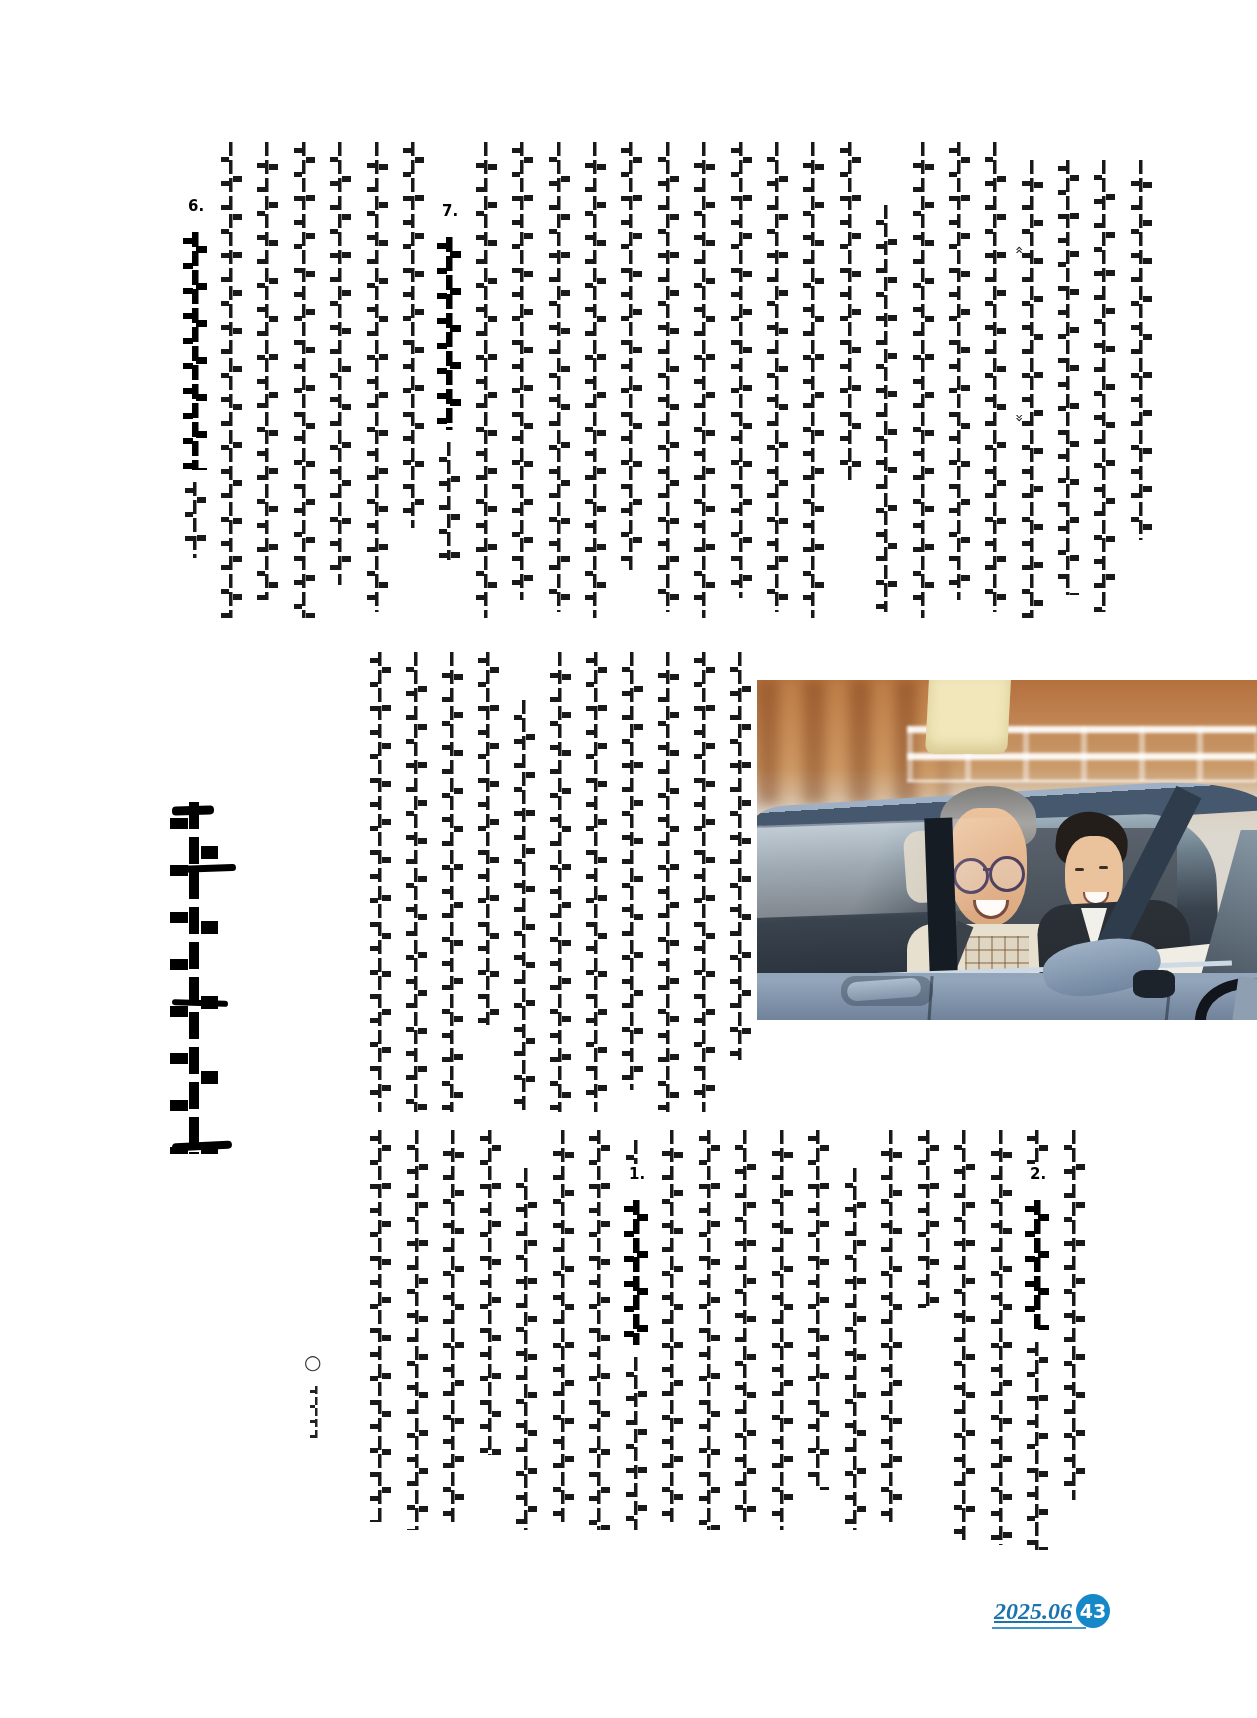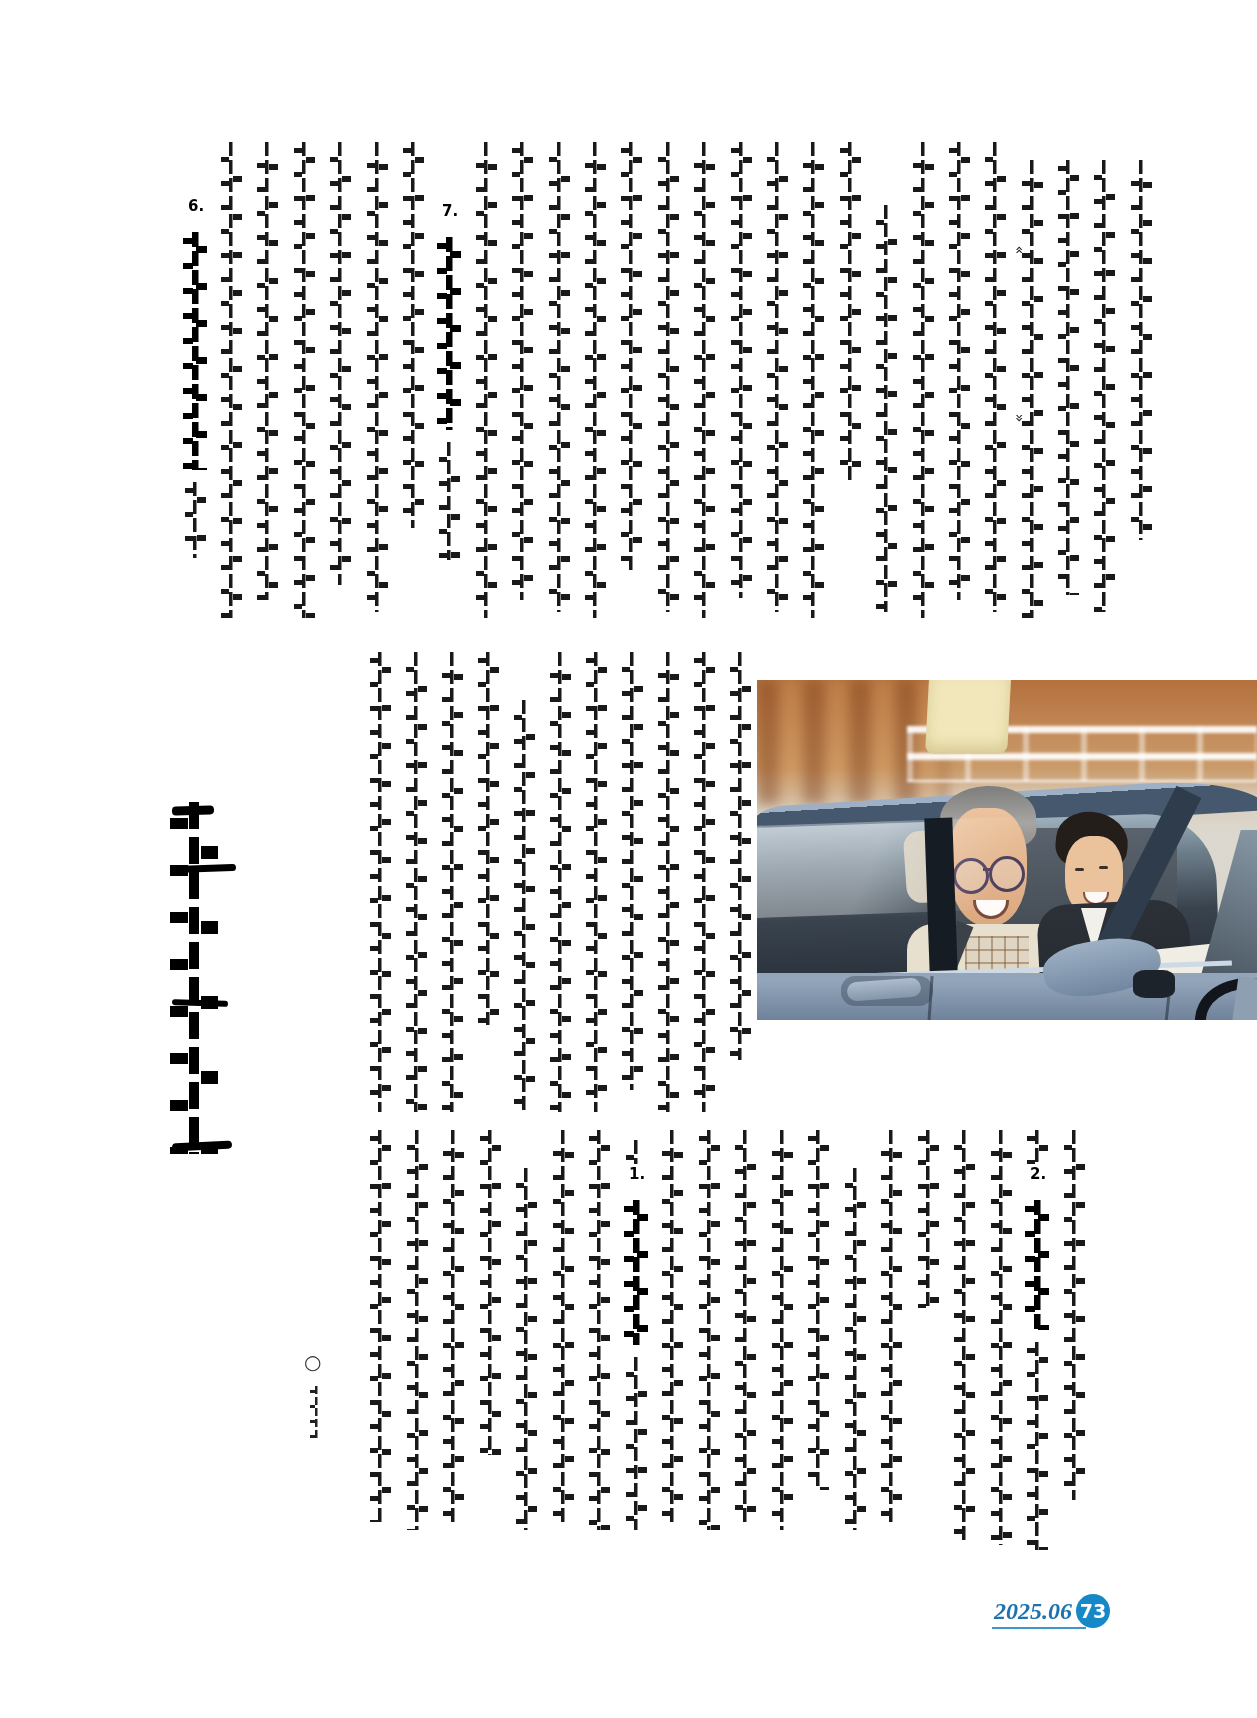--- a/index.html
+++ b/index.html
@@ -40,21 +40,21 @@
   
   .amark{position:absolute;left:304px;top:1350px;width:26px;font:20px "DejaVu Sans",sans-serif;color:#333;}
   .sig-col{position:absolute;left:309px;top:1386px;width:14px;height:54px;background-repeat:no-repeat;
     background-image:
       repeating-linear-gradient(180deg,#222 0 8px,rgba(0,0,0,0) 8px 11px),
       repeating-linear-gradient(180deg,rgba(0,0,0,0) 0 4px,#222 4px 7px,rgba(0,0,0,0) 7px 15px);
     background-size:2.5px 100%,5px 100%;background-position:6px 0,1px 0;}
 
   
   .issue{position:absolute;left:994px;top:1598px;width:86px;
-    font:italic 700 24px "Liberation Serif",serif;color:#1c73b0;letter-spacing:0px;}
+    font:italic 700 24px "Liberation Serif",serif;color:#1c73b0;letter-spacing:0px;text-decoration:underline;}
   .issue-rule{position:absolute;left:992px;top:1627px;width:94px;height:2px;background:#3e97c6;}
   .page-badge{position:absolute;left:1076px;top:1594px;width:34px;height:34px;border-radius:50%;
     background:#1688c8;color:#fff;font:bold 19px "DejaVu Sans",sans-serif;
     display:flex;align-items:center;justify-content:center;}
 
   
   .photo{position:absolute;left:757px;top:680px;width:500px;height:340px;overflow:hidden;background:#d8d4cb;}
   .photo *{position:absolute;}
   .ph-bg{left:0;top:0;width:100%;height:100%;
     background:linear-gradient(180deg,#b4713d 0px,#c08452 42px,#cd9c6a 88px,#d9cdbc 118px,#dcd8cf 155px,#d6d3ca 340px);}
@@ -246,15 +246,15 @@
     <div class="ph-handle-recess"></div>
     <div class="ph-handle"></div>
     <div class="ph-mirror"></div>
     <div class="ph-mirror-base"></div>
     <div class="ph-wheel"></div>
     <div class="ph-hood"></div>
   </div>
 
   <div class="issue">2025.06</div>
   <div class="issue-rule"></div>
-  <div class="page-badge">73</div>
+  <div class="page-badge">43</div>
 
 </div>
 
 </body></html>

